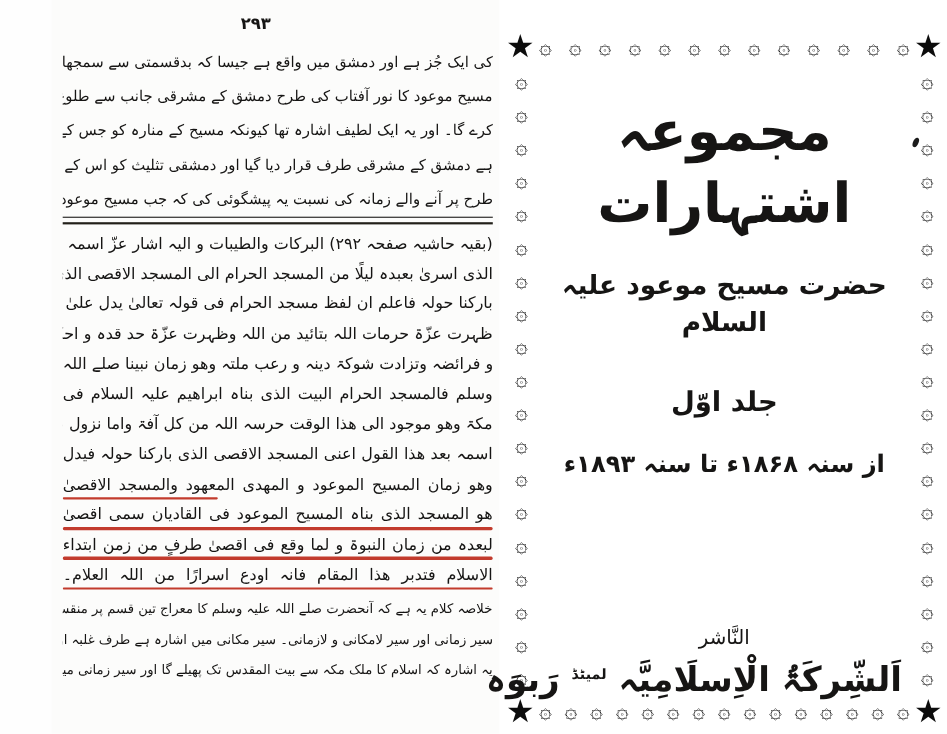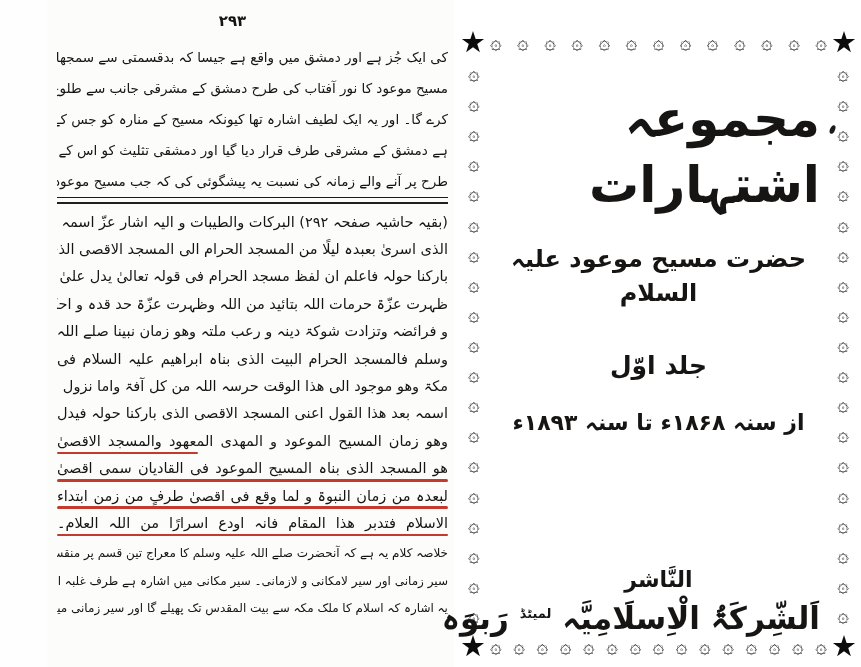--- a/index.html
+++ b/index.html
@@ -55,26 +55,26 @@
   .b-col {
     position:absolute; top:32px; bottom:32px; width:30px;
     display:flex; flex-direction:column; justify-content:space-between; align-items:center;
   }
   .b-left { left:0; } .b-right { right:0; }
   .inner {
     position:absolute; left:38px; right:38px; top:30px; bottom:36px;
     direction:rtl; text-align:center;
   }
   .b-title { font-size:50px; line-height:66px; font-weight:bold; margin-top:28px;
-             letter-spacing:-1px;text-align:right; }
+             letter-spacing:-1px; }
   .b-author { font-size:24px; line-height:34px; font-weight:bold; margin-top:24px; }
   .b-volume { font-size:25px; line-height:32px; font-weight:bold; margin-top:40px; }
   .b-dates  { font-size:22px; line-height:26px; font-weight:bold; margin-top:28px; }
   .pub-block { margin-top:132px; }
-  .pub-label { font-size:22px; line-height:24px; font-weight:bold; }
+  .pub-label { font-size:18px; line-height:24px; font-weight:normal; }
   .pub-name  { font-size:31px; line-height:44px; font-weight:bold; white-space:nowrap; }
   .pub-name .ltd { font-size:13px; vertical-align:super; font-weight:bold; }
   .speck { position:absolute; width:5px; height:9px; background:#1b1b1b;
            border-radius:60% 40% 55% 45%; transform:rotate(18deg); left:376px; top:125px; }
   :root { --red:#c23b2d; }
 </style>
 </head>
 <body>
 
 <div class="scan">

